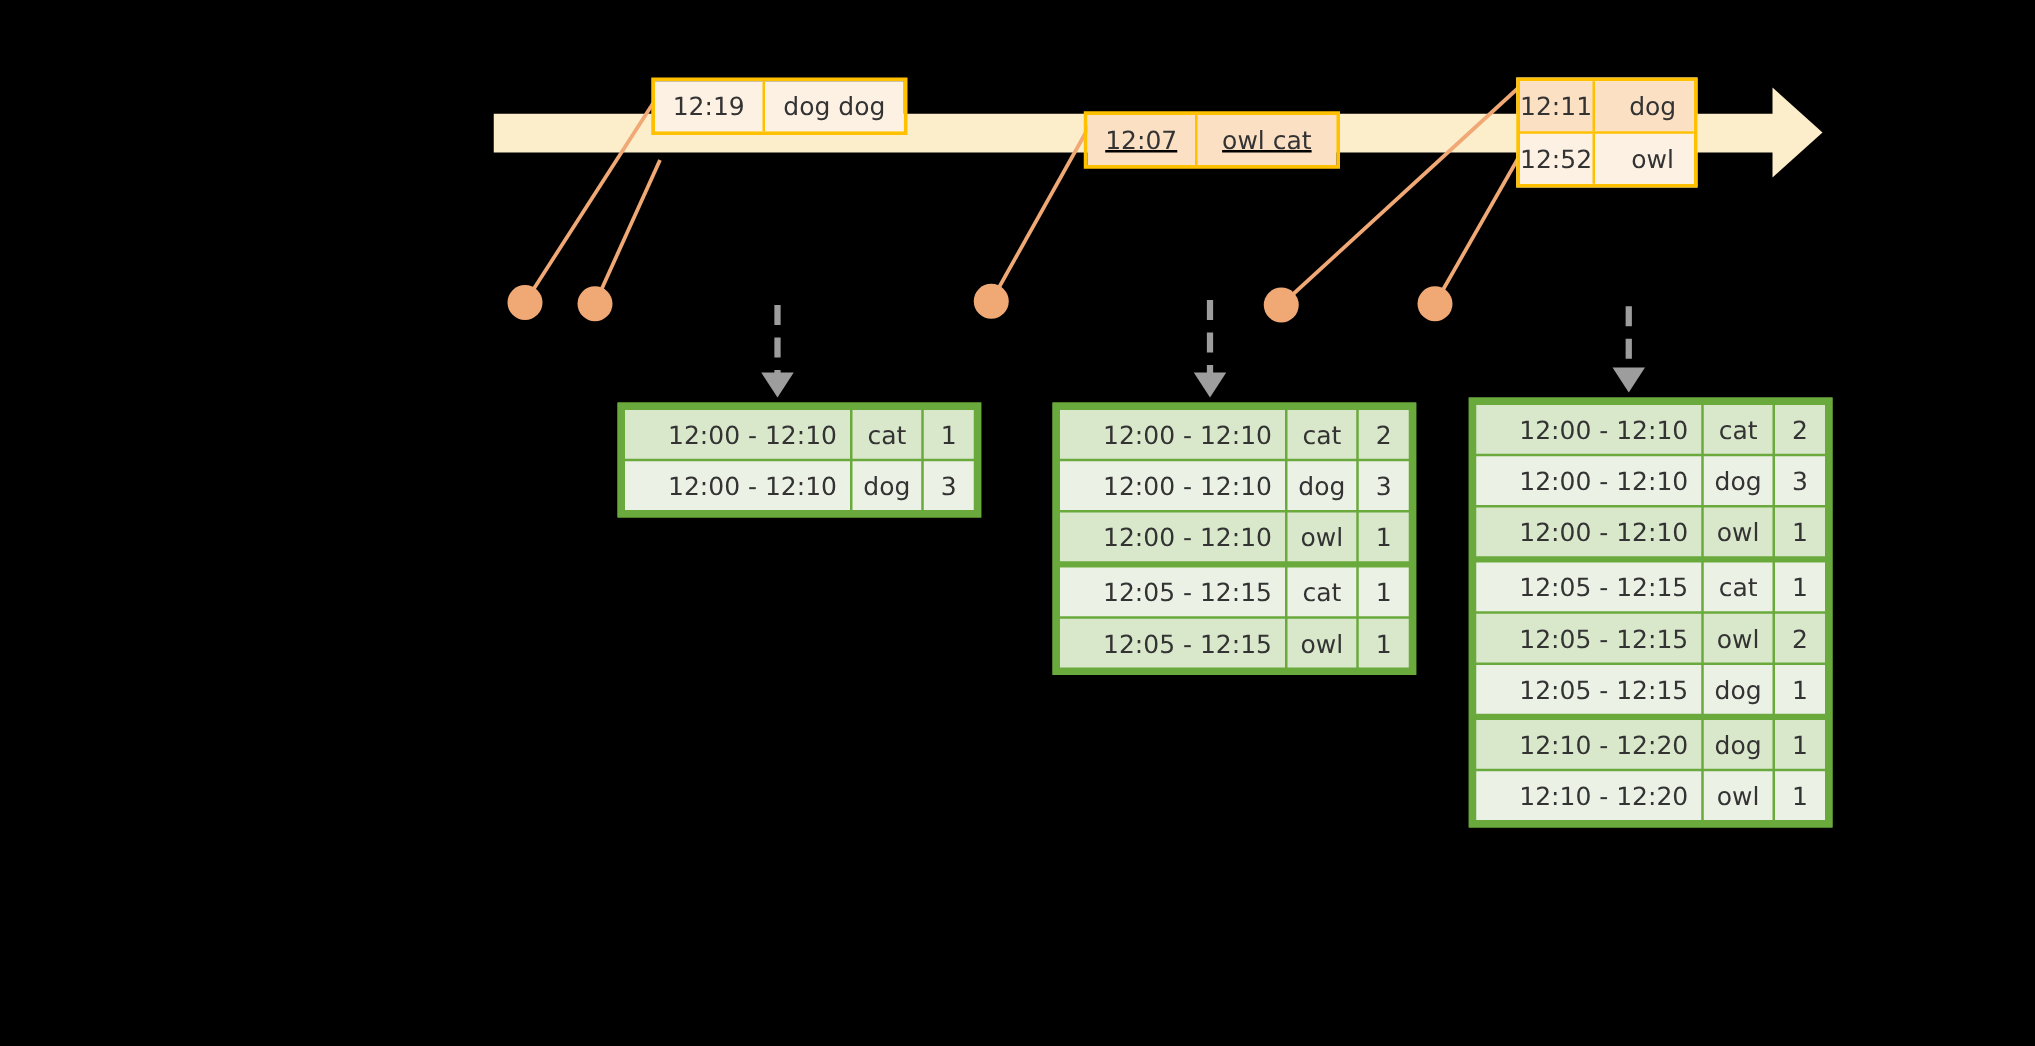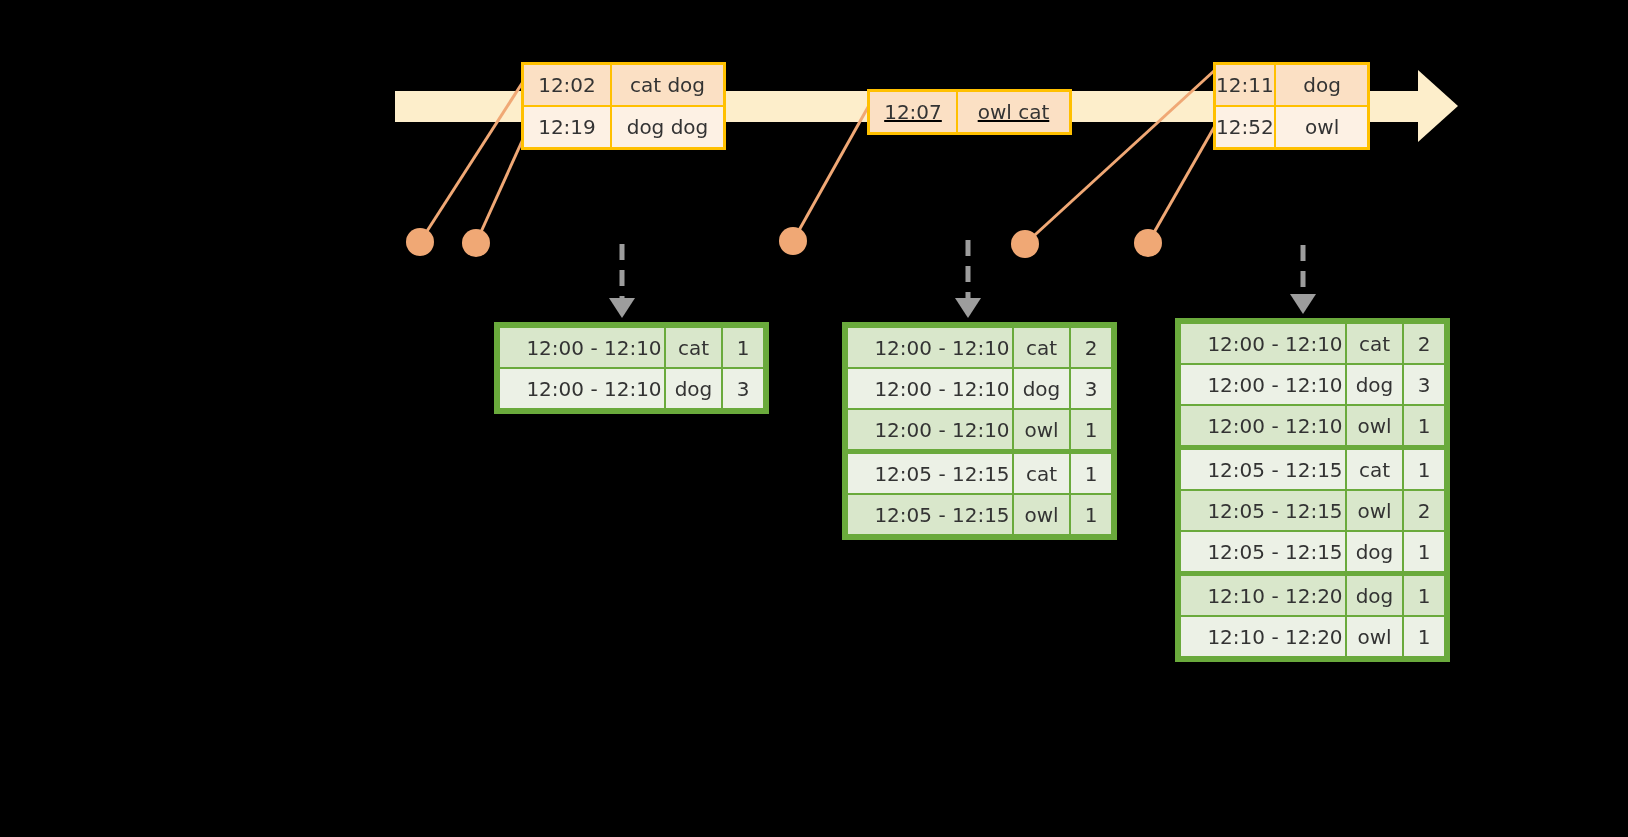--- a/index.html
+++ b/index.html
@@ -72,21 +72,21 @@
     display: flex;
     align-items: center;
     justify-content: center;
     font-size: 20px;
     color: #333333;
     box-sizing: border-box;
   }
 
   #event-box-1 { left: 521px; top: 62px;  width: 205px; }
   #event-box-2 { left: 867px; top: 89px;  width: 205px; text-decoration: underline; }
-  #event-box-3 { left: 1213px; top: 62px; width: 157px; }
+  #event-box-3 { left: 1213px; top: 62px; width: 145px; }
   #event-box-3 .event-words { width: 93px; flex: none; }
 
   
   .result-table {
     position: absolute;
     border: 4px solid #6aaa3c;
     box-sizing: border-box;
     background: #6aaa3c;
     padding: 2px;
   }
@@ -101,21 +101,21 @@
   .res-cell {
     display: flex;
     align-items: center;
     justify-content: center;
     font-size: 20px;
     color: #333333;
     box-sizing: border-box;
   }
   .res-row.shade-a .res-cell { background: #d9e7cb; }
   .res-row.shade-b .res-cell { background: #ecf1e6; }
-  .res-window { width: 164px; margin-right: 2px; padding-left: 24px; }
+  .res-window { width: 180px; margin-right: 2px; padding-left: 24px; }
   .res-word   { width: 55px;  margin-right: 2px; }
   .res-count  { width: 40px; }
 
   #result-table-1 { left: 494px;  top: 322px; }
   #result-table-2 { left: 842px;  top: 322px; }
   #result-table-3 { left: 1175px; top: 318px; }
 </style>
 </head>
 <body>
 
@@ -146,24 +146,20 @@
         <line x1="968" y1="240" x2="968" y2="300" stroke="#9d9d9d" stroke-width="5" stroke-dasharray="16 10"></line>
         <polygon points="955,298 981,298 968,318" fill="#9d9d9d"></polygon>
       </g>
       <g>
         <line x1="1303" y1="245" x2="1303" y2="296" stroke="#9d9d9d" stroke-width="5" stroke-dasharray="16 10"></line>
         <polygon points="1290,294 1316,294 1303,314" fill="#9d9d9d"></polygon>
       </g>
     </svg>
 
   <div class="event-box" id="event-box-1">
-      <div class="event-row shade-a">
-        <div class="event-time">12:02</div>
-        <div class="event-words">cat dog</div>
-      </div>
       <div class="event-row shade-b">
         <div class="event-time">12:19</div>
         <div class="event-words">dog dog</div>
       </div>
     </div>
   <div class="event-box" id="event-box-2">
       <div class="event-row shade-a">
         <div class="event-time">12:07</div>
         <div class="event-words">owl cat</div>
       </div>

